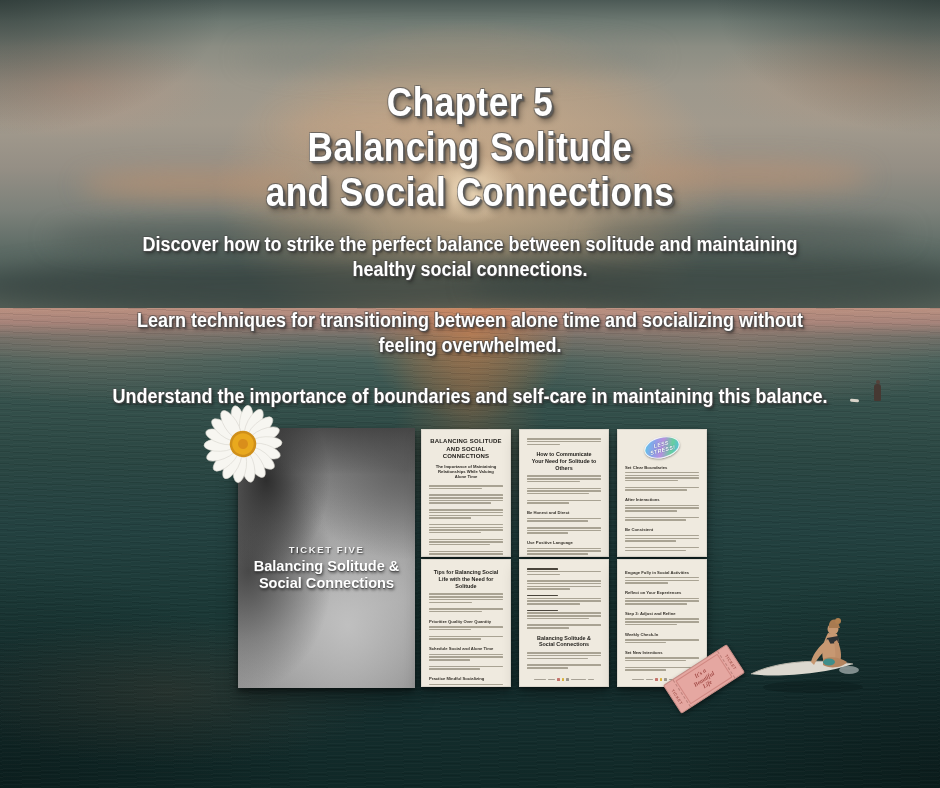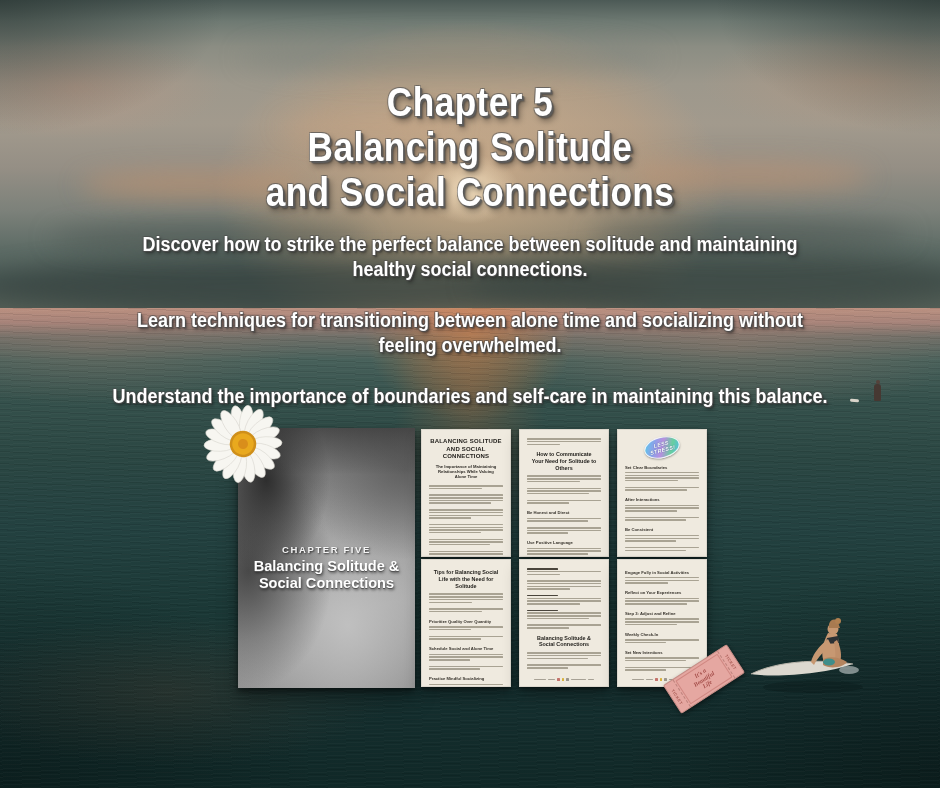--- a/index.html
+++ b/index.html
@@ -137,21 +137,21 @@
         <div>Learn techniques for transitioning between alone time and socializing without</div>
         <div>feeling overwhelmed.</div>
       </div>
       <div class="hero-para">
         <div>Understand the importance of boundaries and self-care in maintaining this balance.</div>
       </div>
     </div>
 
   <div class="collage">
     <div class="cover">
-      <div class="cover-kicker">CHAPTER FIVE</div>
+      <div class="cover-kicker">TICKET FIVE</div>
       <div class="cover-title">
         <div>Balancing Solitude &amp;</div>
         <div>Social Connections</div>
       </div>
     </div>
     <div class="page" style="left:183px;top:2px">
         <div class="pbody">
           <div class="pg-title">
             <div>BALANCING SOLITUDE</div>
             <div>AND SOCIAL CONNECTIONS</div>

